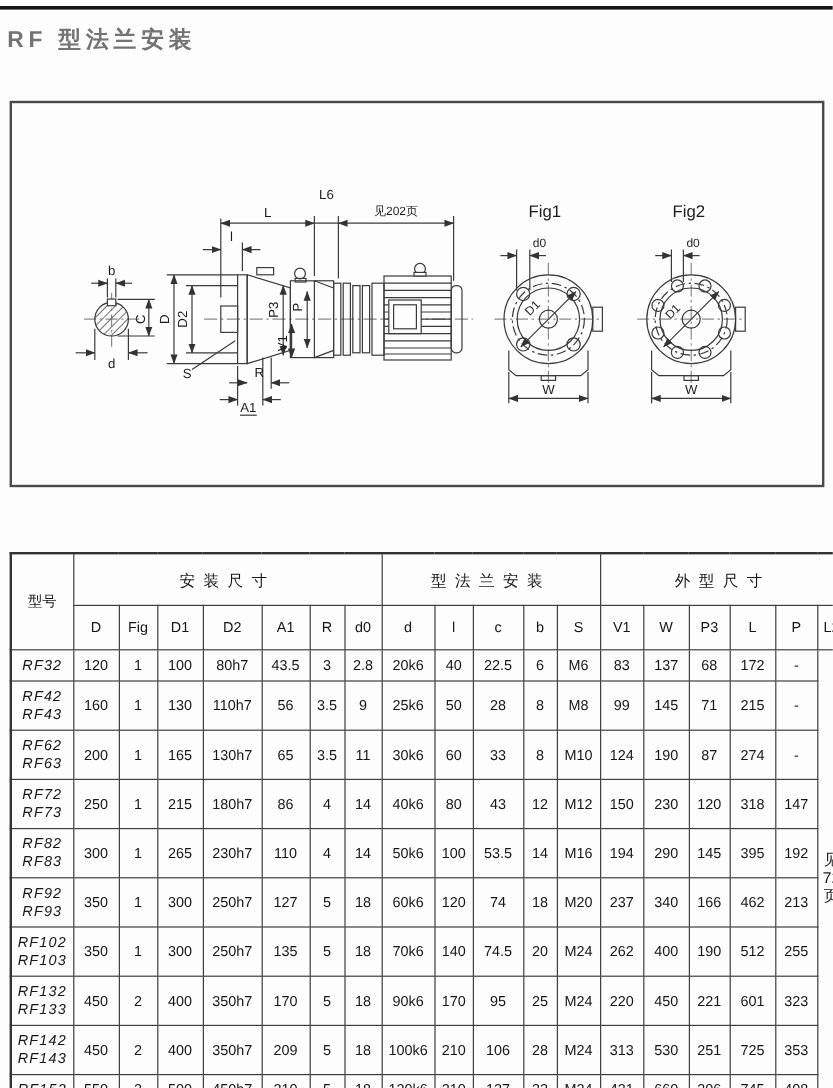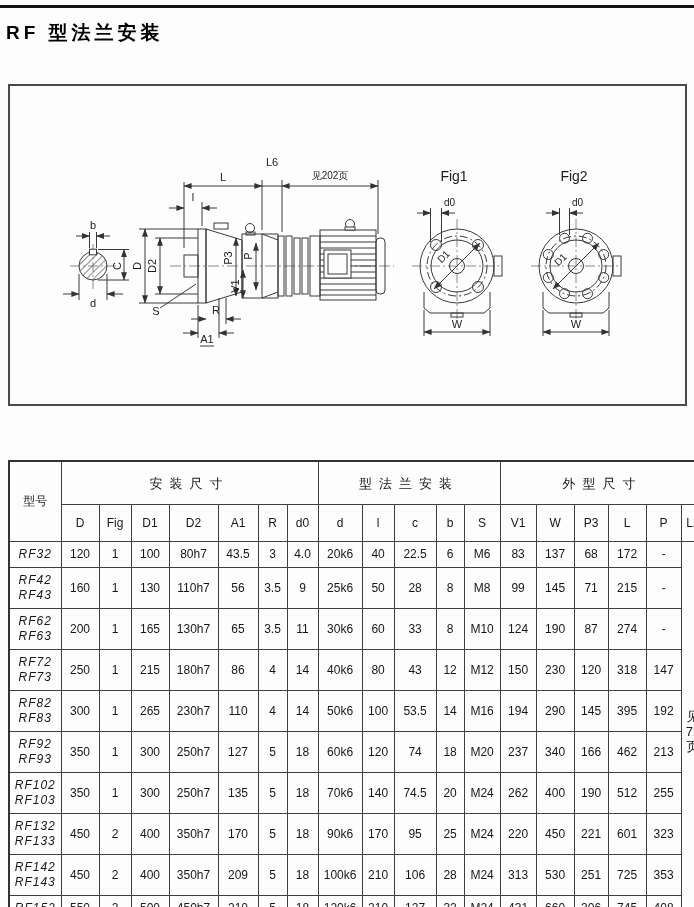--- a/index.html
+++ b/index.html
@@ -4,21 +4,21 @@
 <style>
   html,body{margin:0;padding:0;}
   body{
     width:694px;height:907px;background:#fdfdfd;
     font-family:"Liberation Sans", sans-serif;color:#1a1a1a;
     position:relative;overflow:hidden;
   }
   .top-rule{position:absolute;left:0;top:5px;width:694px;height:3px;background:#141414;}
   .page-title{
     position:absolute;left:6px;top:20px;
-    font-size:19px;font-weight:bold;letter-spacing:4px;color:#000000;
+    font-size:19px;font-weight:bold;letter-spacing:4px;color:#737373;
   }
   .drawing-frame{
     position:absolute;left:8px;top:84px;width:675px;height:318px;
     border:2px solid #4a4a4a;background:#fdfdfd;
   }
   svg text{font-family:"Liberation Sans",sans-serif;font-size:11px;fill:#1c1c1c;}
   svg .figcap{font-size:14px;}
   svg .small{font-size:10px;}
   .dims-table{
     position:absolute;left:8px;top:460px;width:678px;
@@ -304,21 +304,21 @@
   </thead>
   <tbody>
       <tr>
         <td class="model">RF32</td>
         <td>120</td>
         <td>1</td>
         <td>100</td>
         <td>80h7</td>
         <td>43.5</td>
         <td>3</td>
-        <td>4.0</td>
+        <td>2.8</td>
         <td>20k6</td>
         <td>40</td>
         <td>22.5</td>
         <td>6</td>
         <td>M6</td>
         <td>83</td>
         <td>137</td>
         <td>68</td>
         <td>172</td>
         <td>-</td>

